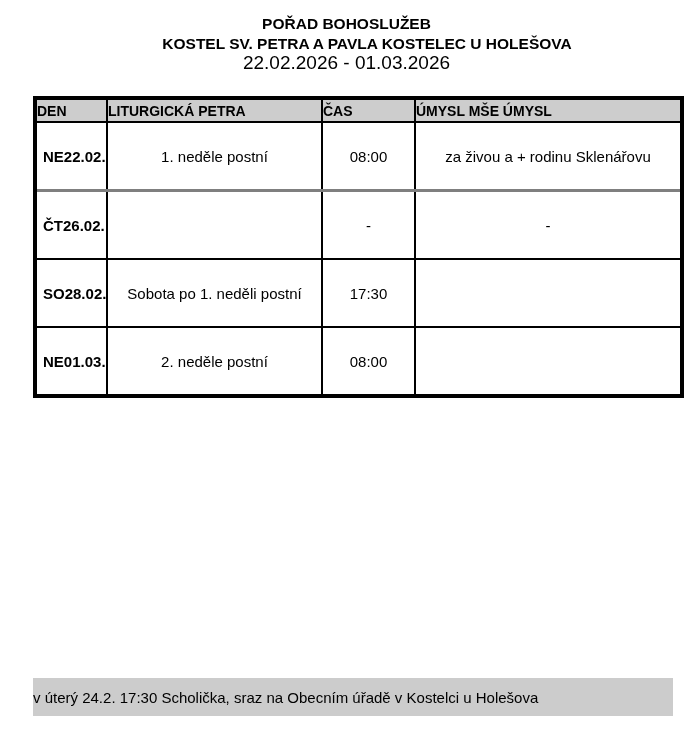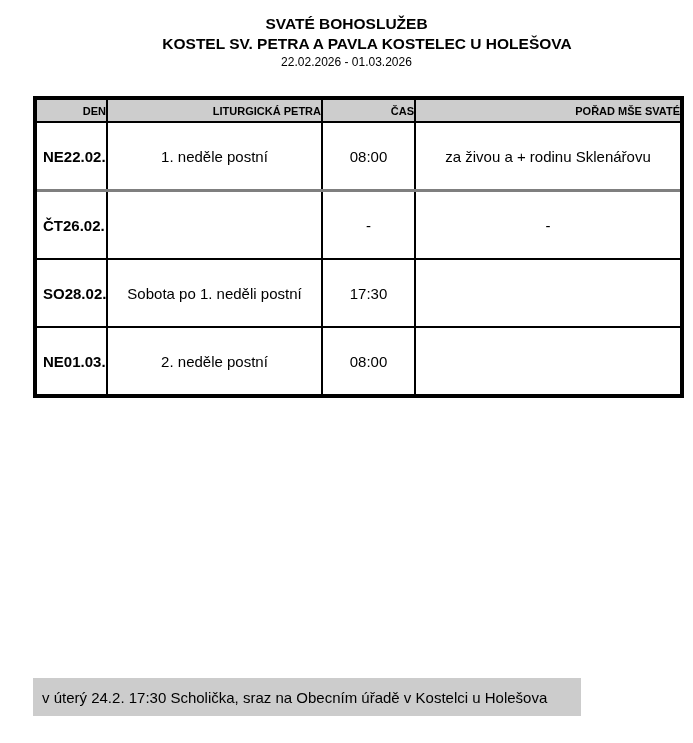--- a/index.html
+++ b/index.html
@@ -9,92 +9,91 @@
     background:#ffffff;
     font-family:"Liberation Sans","DejaVu Sans",sans-serif;
     color:#000;
     overflow:hidden;
   }
 
   
   .title-block { position:absolute; top:14px; left:0; width:693px; text-align:center; }
   .title-line1 { font-size:15.5px; font-weight:bold; line-height:19.5px; }
   .title-line2 { font-size:15.5px; font-weight:bold; line-height:19.5px;margin-left:41px; }
-  .title-line3 { font-size:12px; font-weight:normal; line-height:19.5px; }
+  .title-line3 { font-size:19px; font-weight:normal; line-height:19.5px; }
 
   
   table.schedule {
     position:absolute; left:33px; top:96px;
     width:647px;
     border-collapse:collapse;
     table-layout:fixed;
     font-size:15px;
   }
   table.schedule th, table.schedule td {
     border:2px solid #000;
     padding:0;
     overflow:hidden;
   }
   table.schedule { border:4px solid #000; }
   table.schedule th {
     background:#cdcdcd;
-    font-size:11px;
+    font-size:14px;
     font-weight:bold;
-    text-align:right;
+    text-align:left;
     height:21px;
     vertical-align:middle;
   }
   table.schedule td { height:66px; vertical-align:middle; text-align:center; background:#fff; }
   td.day-cell {
     background:#cdcdcd;
     font-weight:bold;
   }
   .day-inner {
     display:flex;
     justify-content:space-between;
     align-items:center;
     padding:0 5px 0 6px;
   }
   tr.page-divider td { border-top:3px solid #7f7f7f; }
 
   
   .footer-note {
     position:absolute; left:33px; top:678px;
-    width:548px; height:38px;
+    width:640px; height:38px;
     box-sizing:border-box;
     background:#cccccc;
     display:flex; align-items:center;
-    padding-left:9px;
     font-size:15px;
   }
 </style>
 </head>
 <body>
 
 <div class="page">
 
   <div class="title-block">
-    <div class="title-line1">SVATÉ BOHOSLUŽEB</div>
+    <div class="title-line1">POŘAD BOHOSLUŽEB</div>
     <div class="title-line2">KOSTEL SV. PETRA A PAVLA KOSTELEC U HOLEŠOVA</div>
     <div class="title-line3">22.02.2026 - 01.03.2026</div>
   </div>
 
   <table class="schedule">
     <colgroup>
       <col style="width:72px">
       <col style="width:215px">
       <col style="width:93px">
       <col style="width:267px">
     </colgroup>
     <thead>
       <tr>
         <th>DEN</th>
         <th>LITURGICKÁ PETRA</th>
         <th>ČAS</th>
-        <th>POŘAD MŠE SVATÉ</th>
+        <th>ÚMYSL MŠE ÚMYSL</th>
       </tr>
     </thead>
     <tbody>
       <tr>
         <td class="day-cell">
           <div class="day-inner">
             <span>NE</span>
             <span>22.02.</span>
           </div>
         </td>

